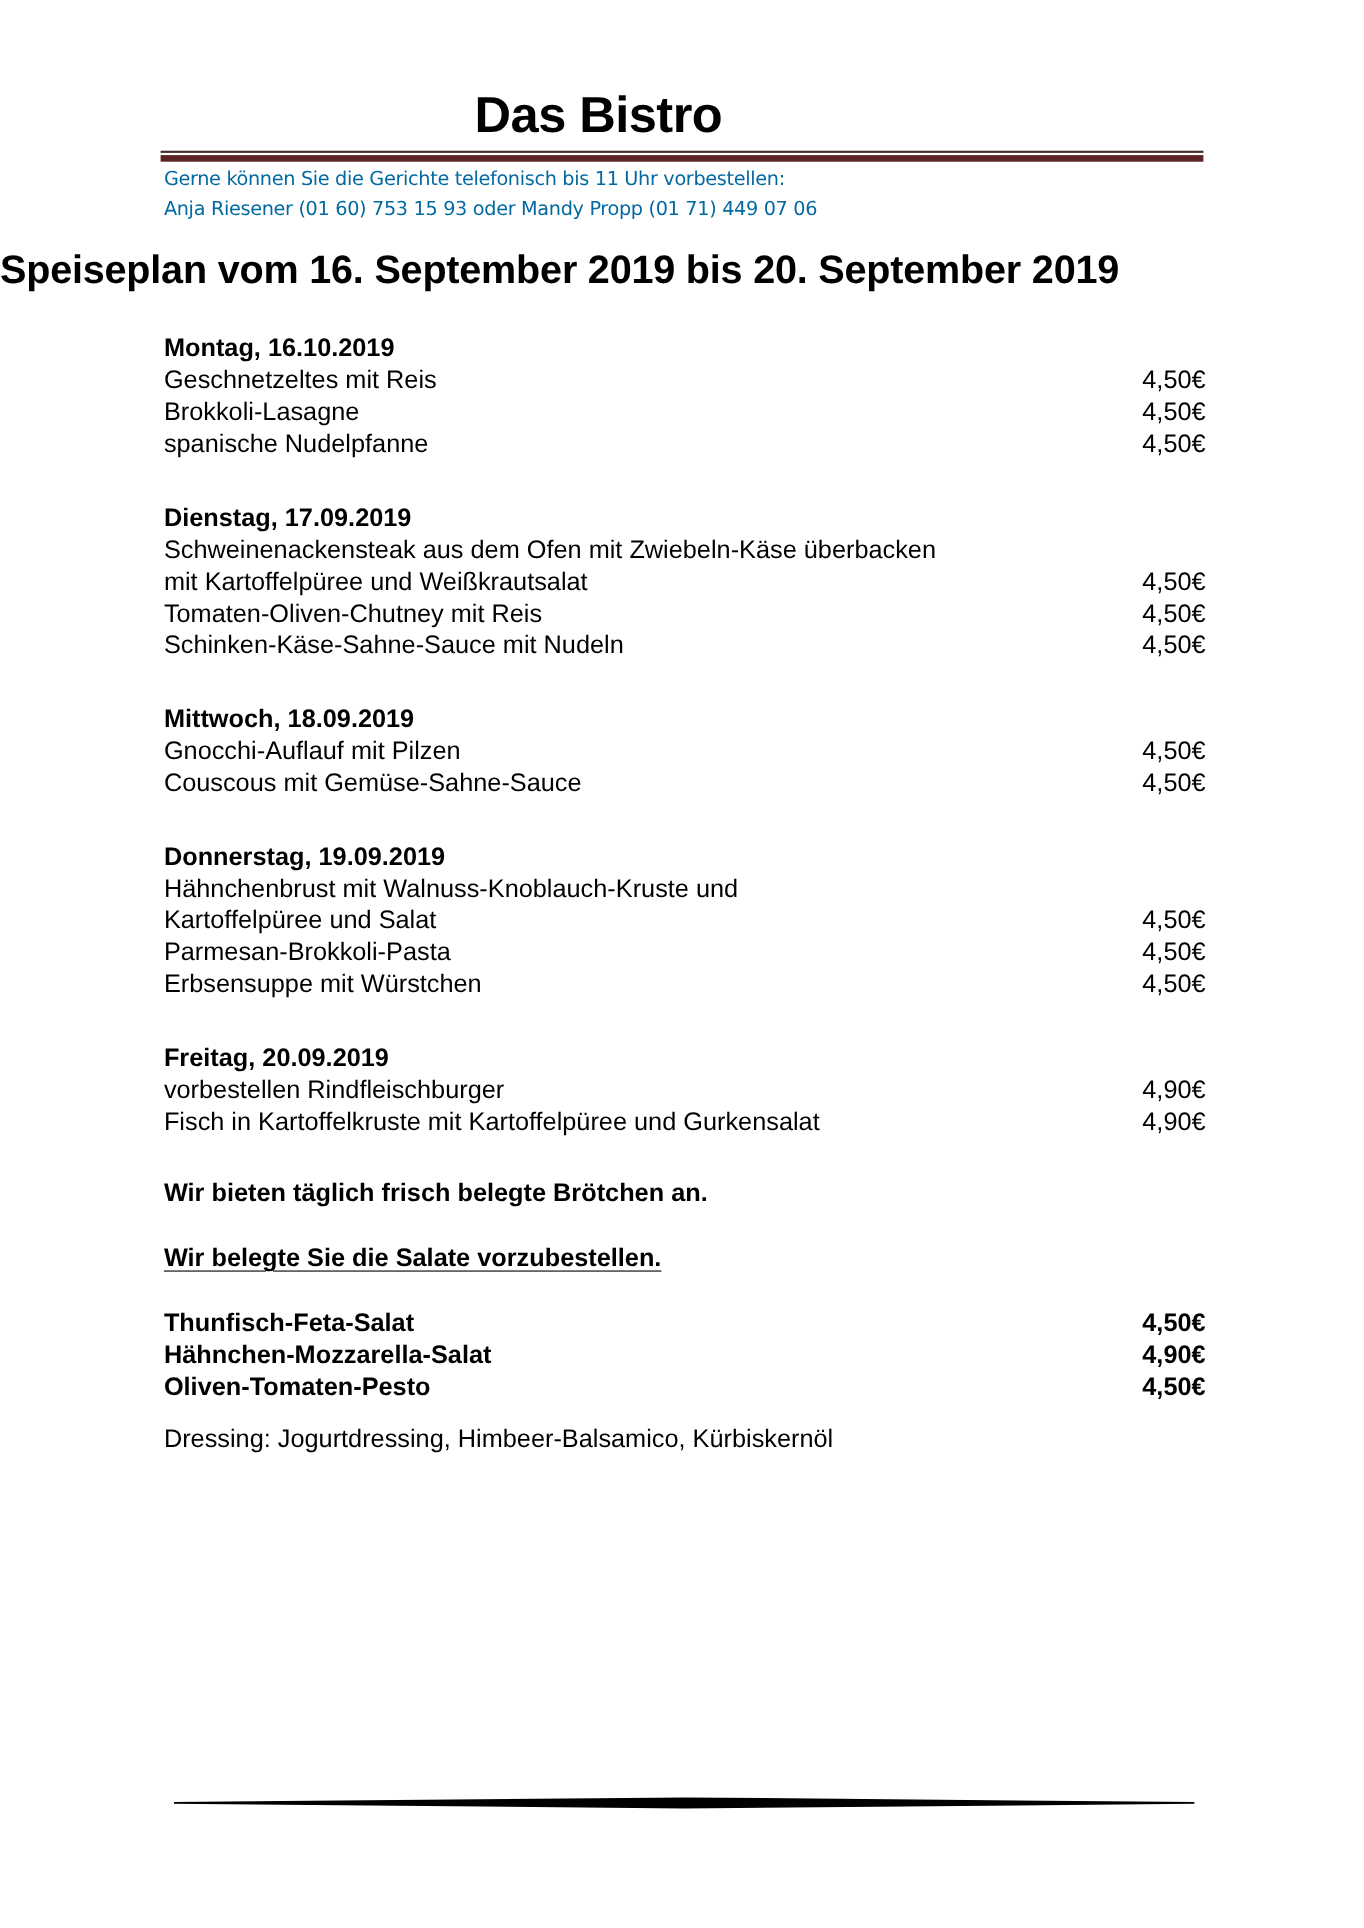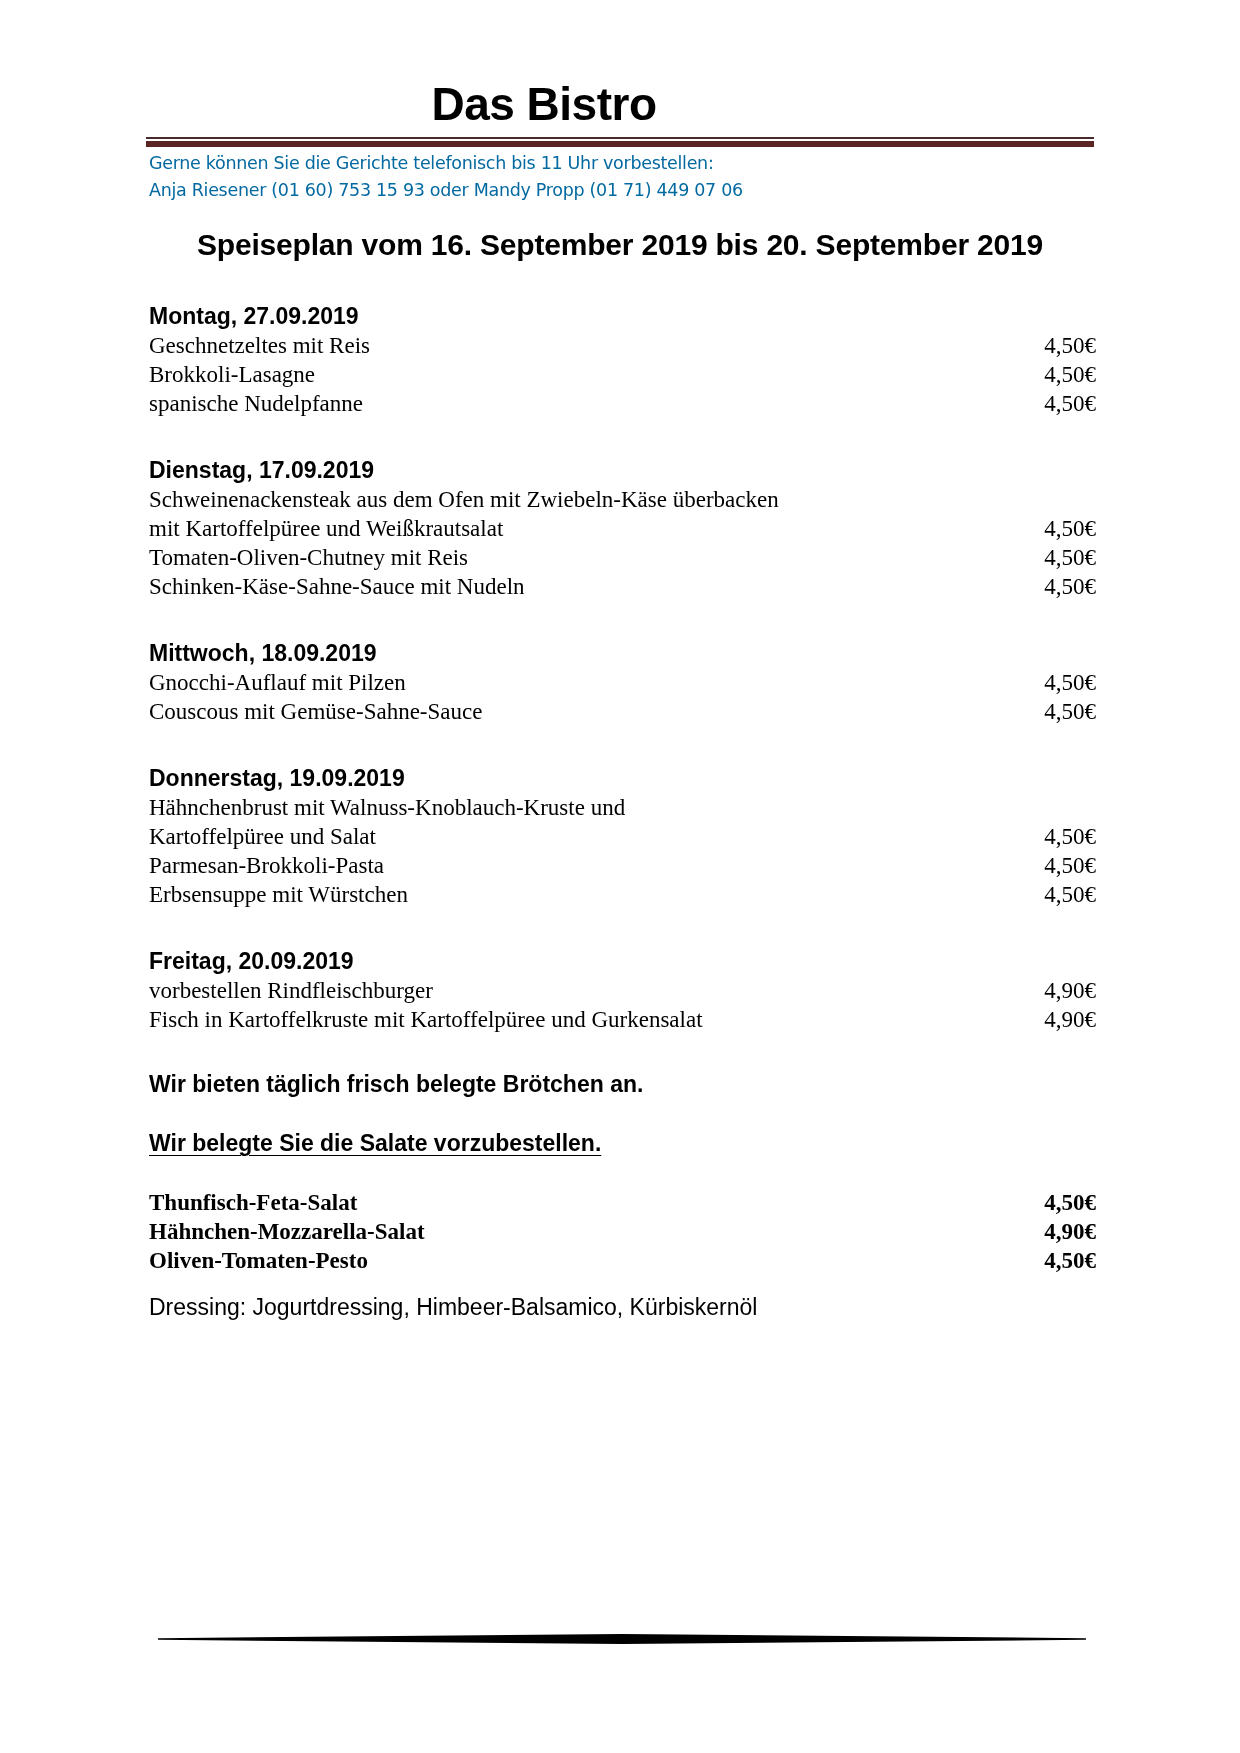--- a/index.html
+++ b/index.html
@@ -54,44 +54,43 @@
       line-height: 27px;
       letter-spacing: -0.3px;
       color: #0369a1;
     }
     .contact div { white-space: nowrap; }
     .plan-title {
       position: absolute;
       left: 0;
       width: 1240px;
       top: 227px;
-      text-align: center;
-      font-weight: bold;
-      font-size: 30px;
+      text-align: left;
+      font-weight: bold;
+      font-size: 36px;
       line-height: 36px;
       letter-spacing: -0.2px;
     }
     .menu {
       position: absolute;
       left: 149px;
       width: 947px;
       top: 302px;
       font-size: 23px;
       line-height: 29px;
     }
     .day { margin-bottom: 38px; }
     .day-heading {
       font-weight: bold;
       display: block;
     }
     .row {
       display: flex;
       justify-content: space-between;
       white-space: nowrap;
-      font-family: Liberation Serif, serif;
     }
     .row .price { text-align: left; }
     .notice {
       font-weight: bold;
       display: block;
     }
     .notice-1 { margin-top: -2px; margin-bottom: 30px; }
     .notice-2 {
       text-decoration: underline;
       text-decoration-thickness: 1px;
@@ -125,21 +124,21 @@
 <div class="contact">
   <div>Gerne können Sie die Gerichte telefonisch bis 11 Uhr vorbestellen:</div>
   <div>Anja Riesener (01 60) 753 15 93 oder Mandy Propp (01 71) 449 07 06</div>
 </div>
 
 <div class="plan-title">Speiseplan vom 16. September 2019 bis 20. September 2019</div>
 
 <div class="menu">
 
   <div class="day">
-    <span class="day-heading">Montag, 27.09.2019</span>
+    <span class="day-heading">Montag, 16.10.2019</span>
     <div class="row">
       <span>Geschnetzeltes mit Reis</span>
       <span class="price">4,50€</span>
     </div>
     <div class="row">
       <span>Brokkoli-Lasagne</span>
       <span class="price">4,50€</span>
     </div>
     <div class="row">
       <span>spanische Nudelpfanne</span>

